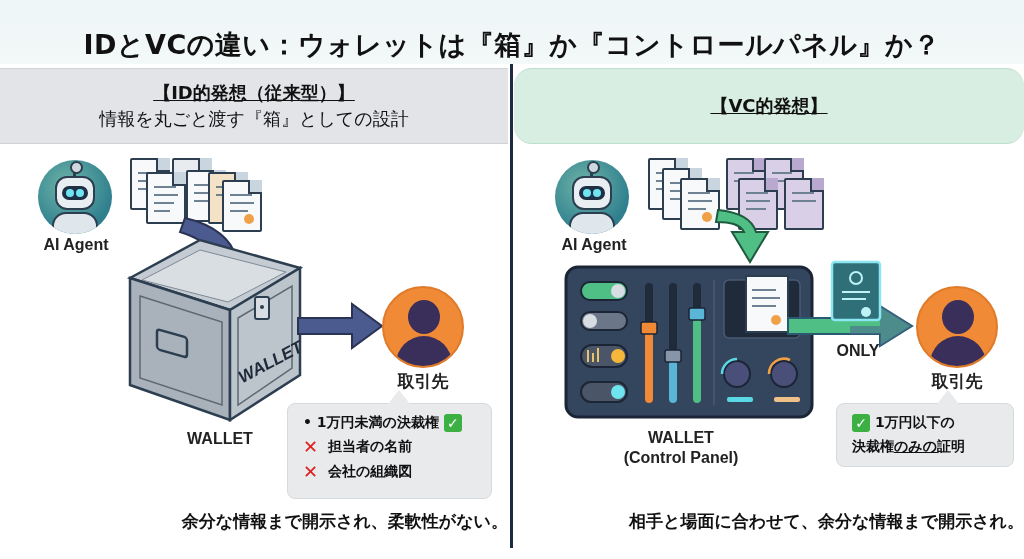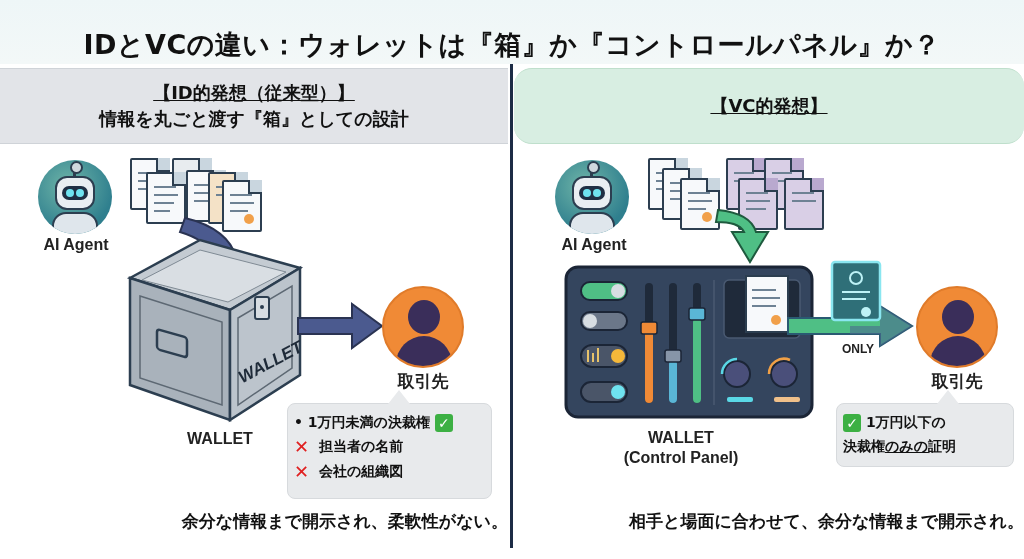--- a/index.html
+++ b/index.html
@@ -5,40 +5,40 @@
   * { box-sizing: border-box; margin: 0; padding: 0; }
   html, body { width: 1024px; height: 559px; overflow: hidden; background: #ffffff; }
   body { font-family: "DejaVu Sans", "Liberation Sans", sans-serif; color: #111; position: relative; }
   .title-band { position: absolute; left: 0; top: 0; width: 1024px; height: 64px; background: linear-gradient(#eef6f7, #f3f8f8); display: flex; align-items: center; justify-content: center; }
   .title { font-size: 27px; font-weight: bold; letter-spacing: 0.5px; color: #111; margin-top: 25px; }
   .divider { position: absolute; left: 510px; top: 64px; width: 3px; height: 484px; background: #1c2b45; }
   .col-head { position: absolute; top: 68px; height: 76px; display: flex; flex-direction: column; align-items: center; justify-content: center; text-align: center; }
   .col-head.left { left: 0; width: 508px; background: #e2e4e8; border-top: 1px solid #cfd3d8; border-bottom: 1px solid #cfd3d8; }
   .col-head.right { left: 514px; width: 510px; background: #d8eee2; border-top: 1px solid #bfdfcc; border-bottom: 1px solid #bfdfcc; border-radius: 18px; }
   .col-head .h1 { font-size: 18px; font-weight: bold; line-height: 26px; text-decoration: underline; }
-  .col-head .h2 { font-size: 18px; font-weight: bold; line-height: 26px; }
+  .col-head .h2 { font-size: 18px; font-weight: normal; line-height: 26px; }
   .label { position: absolute; font-weight: bold; font-family: "Liberation Sans", sans-serif; color: #222; text-align: center; }
   .avatar-robot { position: absolute; width: 74px; height: 74px; border-radius: 50%; background: radial-gradient(circle at 40% 35%, #6fb5a8, #2f7f8e 70%); overflow: hidden; }
   .robot-head { position: absolute; left: 17px; top: 16px; width: 40px; height: 34px; background: #e9eef2; border: 2px solid #2c3e50; border-radius: 12px; }
   .robot-visor { position: absolute; left: 5px; top: 8px; width: 26px; height: 14px; background: #1f2f44; border-radius: 7px; }
   .robot-eye { position: absolute; top: 3px; width: 8px; height: 8px; border-radius: 50%; background: #6fe3f0; }
   .robot-body { position: absolute; left: 14px; top: 52px; width: 46px; height: 30px; background: #dfe6ec; border: 2px solid #2c3e50; border-radius: 14px 14px 0 0; }
   .robot-antenna { position: absolute; left: 35px; top: 6px; width: 3px; height: 10px; background: #2c3e50; }
   .robot-antenna::after { content: ""; position: absolute; left: -3px; top: -5px; width: 9px; height: 9px; border-radius: 50%; background: #cfd8de; border: 2px solid #2c3e50; }
   .doc { position: absolute; width: 40px; height: 52px; background: #f7f9fb; border: 2px solid #2c3e50; border-radius: 2px; }
   .doc::before { content: ""; position: absolute; right: -2px; top: -2px; width: 12px; height: 12px; background: #c9d6df; border-left: 2px solid #2c3e50; border-bottom: 2px solid #2c3e50; }
   .doc .line { position: absolute; left: 6px; height: 2px; background: #6e8294; }
   .doc.purple { background: #d9cfe6; }
   .doc.purple::before { background: #b9a9cf; }
   .doc.tan { background: #f4e2c7; }
   .seal { position: absolute; right: 6px; bottom: 6px; width: 10px; height: 10px; border-radius: 50%; background: #f1a04a; }
   .person { position: absolute; width: 82px; height: 82px; border-radius: 50%; background: #f08a36; overflow: hidden; border: 2px solid #e07b2a; }
   .person .head { position: absolute; left: 24px; top: 12px; width: 32px; height: 34px; border-radius: 50%; background: #3a2e5a; }
   .person .torso { position: absolute; left: 12px; top: 48px; width: 56px; height: 40px; border-radius: 28px 28px 0 0; background: #3a2e5a; }
-  .callout { position: absolute; background: #e8eaec; border-radius: 8px; border: 1px solid #d7dadd; padding: 6px 6px; font-weight: bold; font-size: 14px; line-height: 24px; }
+  .callout { position: absolute; background: #e8eaec; border-radius: 8px; border: 1px solid #d7dadd; padding: 6px 15px; font-weight: bold; font-size: 14px; line-height: 24px; }
   .callout::before { content: ""; position: absolute; top: -14px; width: 0; height: 0; border-left: 11px solid transparent; border-right: 11px solid transparent; border-bottom: 14px solid #e8eaec; }
   .callout.left::before { left: 100px; }
   .callout.right::before { left: 100px; }
   .check { display: inline-block; width: 18px; height: 18px; background: #3cb043; border-radius: 3px; color: #fff; font-size: 14px; line-height: 18px; text-align: center; vertical-align: middle; }
   .cross { display: inline-block; color: #e02020; font-size: 18px; font-weight: bold; width: 20px; vertical-align: middle; }
   .underline { text-decoration: underline; }
   .box-svg, .panel-svg, .arrows-svg { position: absolute; left: 0; top: 0; }
   .bottom-text { position: absolute; top: 510px; font-size: 17px; font-weight: bold; text-align: right; }
 </style>
 </head>
@@ -242,21 +242,21 @@
   <path d="M788,318 L880,318 L880,306 L912,326 L880,346 L880,334 L788,334 Z" fill="#4fbf85" stroke="#2a5a72" stroke-width="2"></path>
   <path d="M850,326 L880,326 L880,306 L912,326 L880,346 L880,334 L850,334 Z" fill="#4b6a8f" opacity="0.6"></path>
 
   <rect x="832" y="262" width="48" height="58" rx="3" fill="#2f6f78" stroke="#8ae6f0" stroke-width="2.5"></rect>
   <circle cx="856" cy="278" r="6" fill="none" stroke="#bdf2f6" stroke-width="2"></circle>
   <line x1="842" y1="292" x2="870" y2="292" stroke="#bdf2f6" stroke-width="2"></line>
   <line x1="842" y1="299" x2="866" y2="299" stroke="#bdf2f6" stroke-width="2"></line>
   <circle cx="866" cy="312" r="5" fill="#bdf2f6"></circle>
 </svg>
 
-<div class="label" style="left:828px; top:342px; width:60px; font-size:12px;">ONLY</div>
+<div class="label" style="left:828px; top:342px; width:60px; font-size:16px;">ONLY</div>
 <div class="label" style="left:596px; top:428px; width:170px; font-size:16px; line-height:20px;">
   <div>WALLET</div>
   <div>(Control Panel)</div>
 </div>
 
 <div class="person" style="left:916px; top:286px;">
     <div class="head"></div>
     <div class="torso"></div>
   </div>
 <div class="label" style="left:917px; top:370px; width:80px; font-size:17px;">取引先</div>

